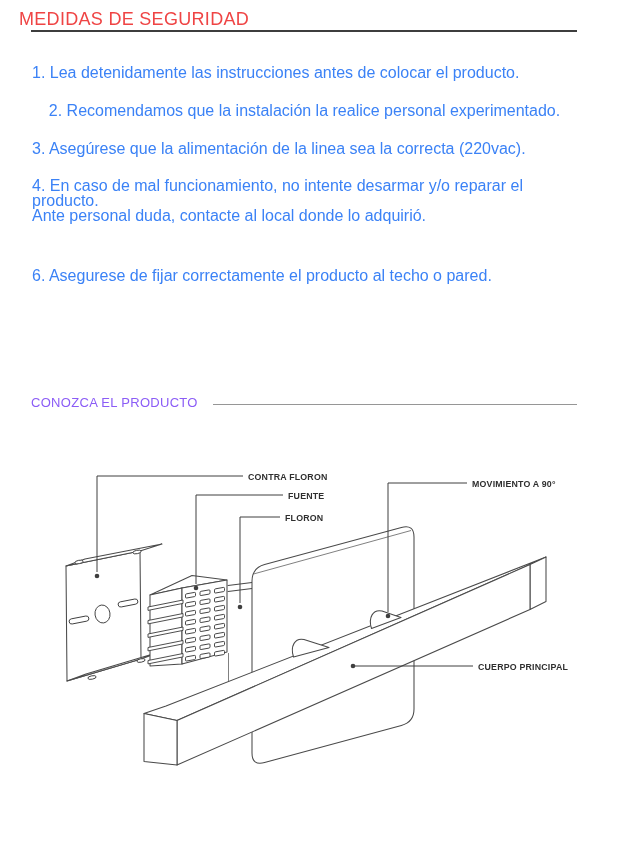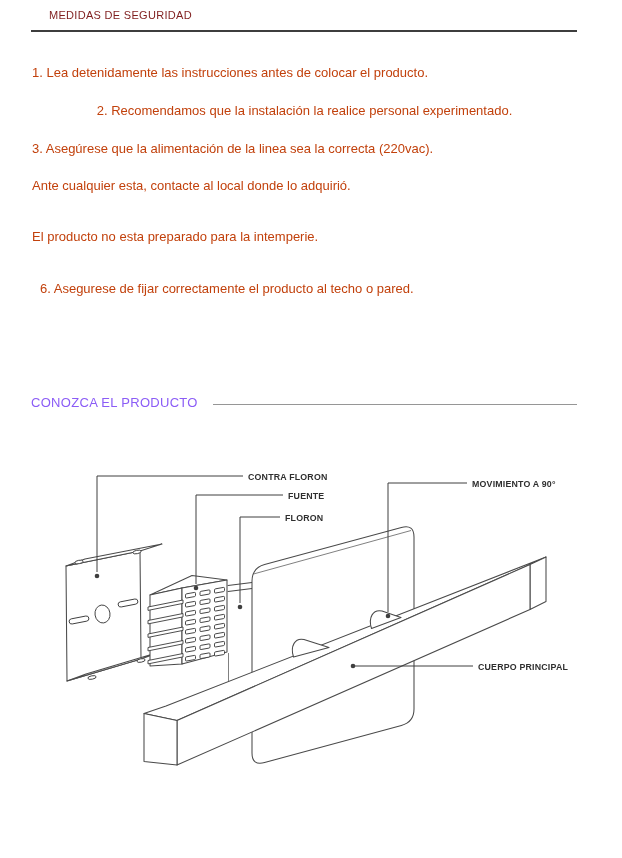--- a/index.html
+++ b/index.html
@@ -2,27 +2,27 @@
 <html><head>
 <meta charset="utf-8">
 <style>
   html,body{margin:0;padding:0;}
   body{
     width:622px;height:858px;background:#ffffff;position:relative;overflow:hidden;
     font-family:"Liberation Sans", sans-serif;
   }
   .abs{position:absolute;}
   .h1{
-    left:49px;top:9px;font-size:11px;letter-spacing:.3px;color:#7f1d1d;
+    left:19px;top:9px;font-size:18px;letter-spacing:.3px;color:#ef4444;
   }
   .h1-rule{left:31px;top:30px;width:546px;height:2px;background:#3d3d3d;}
   .body-item{
-    left:32px;width:545px;font-size:13px;line-height:14.8px;color:#c2410c;
+    left:32px;width:545px;font-size:16px;line-height:14.8px;color:#3b82f6;
   }
-  .i1{top:66px;} .i2{top:104px;text-align:center;} .i3{top:142px;} .i4{top:179px;} .i5{top:230px;} .i6{top:282px;margin-left:8px;}
+  .i1{top:66px;} .i2{top:104px;text-align:center;} .i3{top:142px;} .i4{top:179px;} .i5{top:230px;} .i6{top:269px;}
   .h2{left:31px;top:395px;font-size:13px;letter-spacing:.3px;color:#8b5cf6;}
   .h2-rule{left:213px;top:404px;width:364px;height:1.2px;background:#969696;}
   svg{position:absolute;left:0;top:440px;}
   svg *{vector-effect:none;}
   .ln{fill:none;stroke:#4a4a4a;stroke-width:1.05;stroke-linejoin:round;stroke-linecap:round;}
   .face{fill:#ffffff;stroke:#4a4a4a;stroke-width:1.05;stroke-linejoin:round;}
   .thin{fill:none;stroke:#5f5f5f;stroke-width:.8;}
   .sl{fill:#ffffff;stroke:#3a3a3a;stroke-width:.9;}
   .hole{fill:#ffffff;stroke:#3a3a3a;stroke-width:.9;}
   .ld{fill:none;stroke:#3f3f3f;stroke-width:1;}
@@ -41,24 +41,24 @@
 <div class="abs body-item i1">
   <div>1. Lea detenidamente las instrucciones antes de colocar el producto.</div>
 </div>
 <div class="abs body-item i2">
   <div>2. Recomendamos que la instalación la realice personal experimentado.</div>
 </div>
 <div class="abs body-item i3">
   <div>3. Asegúrese que la alimentación de la linea sea la correcta (220vac).</div>
 </div>
 <div class="abs body-item i4">
-  <div>Ante cualquier esta, contacte al local donde lo adquirió.</div>
+  <div>4. En caso de mal funcionamiento, no intente desarmar y/o reparar el producto.</div>
+  <div>Ante personal duda, contacte al local donde lo adquirió.</div>
 </div>
 <div class="abs body-item i5">
-  <div>El producto no esta preparado para la intemperie.</div>
 </div>
 <div class="abs body-item i6">
   <div>6. Asegurese de fijar correctamente el producto al techo o pared.</div>
 </div>
 
 <div class="abs h2">CONOZCA EL PRODUCTO</div>
 <div class="abs h2-rule"></div>
 
 <svg width="622" height="418" viewBox="0 440 622 418">
   <defs>

